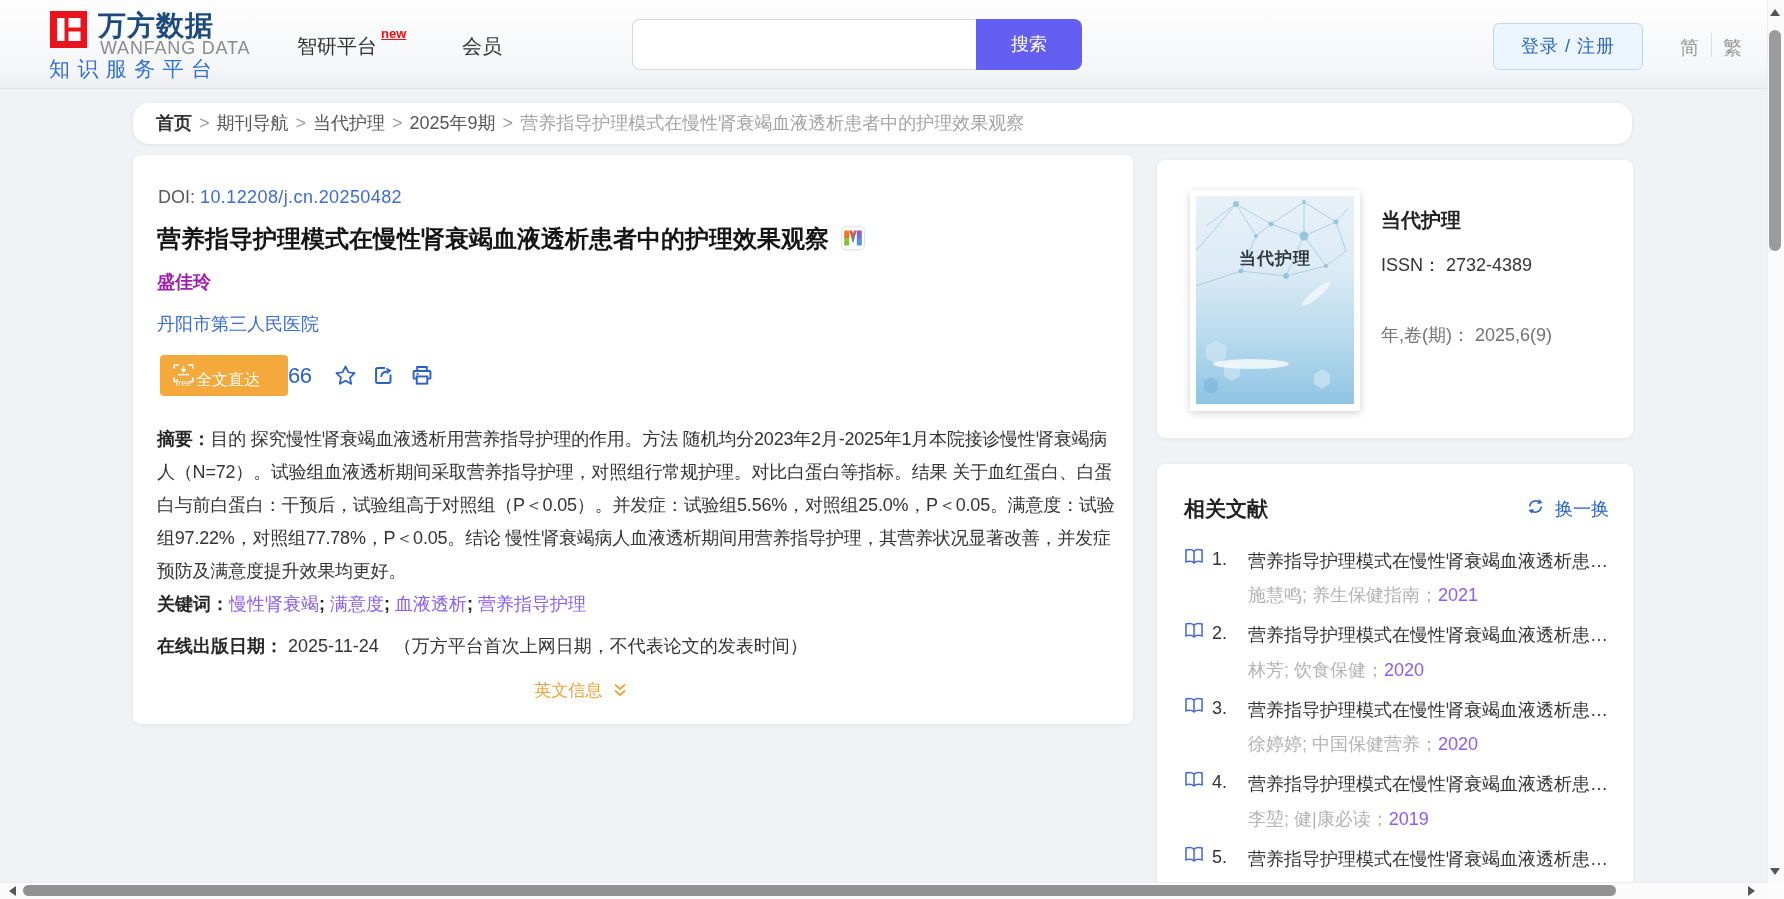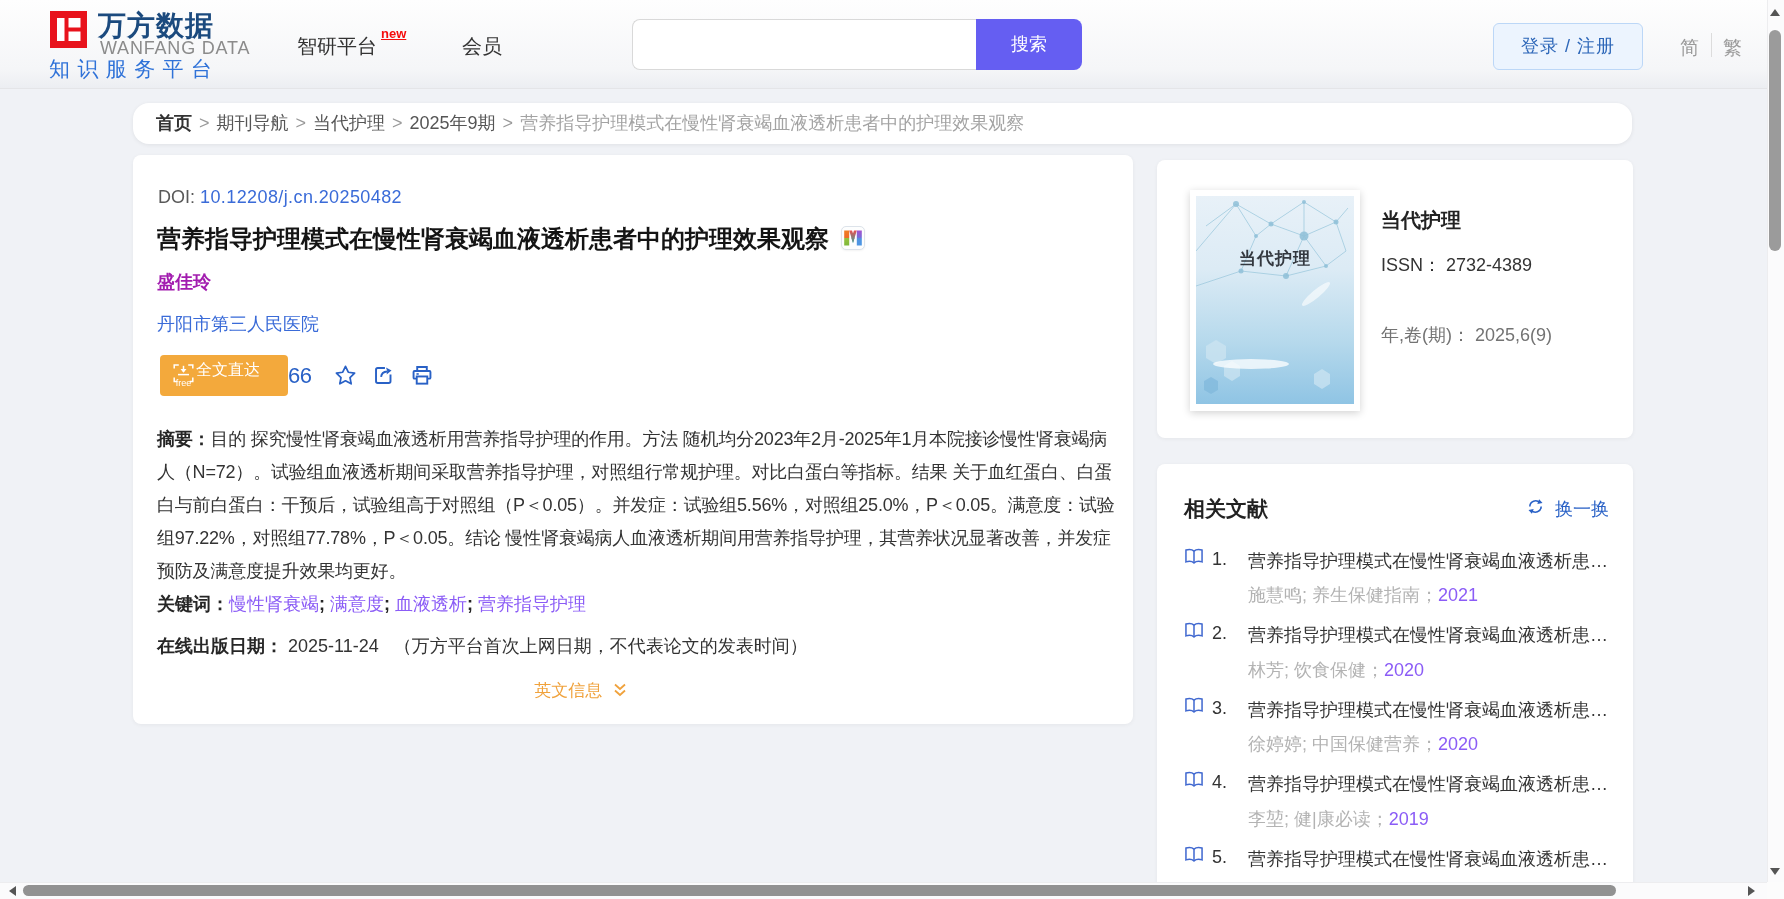--- a/index.html
+++ b/index.html
@@ -35,21 +35,21 @@
 
 #main { left:133px; top:155px; width:1000px; height:569px; background:#fff; border-radius:8px;
   box-shadow:0 1px 4px rgba(0,0,0,.05); }
 #doi { left:158px; top:187px; font-size:18px; color:#595959; }
 #doi a { color:#3a6bd8; text-decoration:none; letter-spacing:0.4px; }
 #title { left:157px; top:223px; font-size:24px; font-weight:bold; color:#141414; }
 #mbadge { left:841px; top:226px; width:24px; height:24px; background:#fdfefe; border:1px solid #dde3ea; border-radius:5px; box-shadow:0 1px 2px rgba(0,0,0,.05);}
 #author { left:157px; top:270px; font-size:18px; color:#a21caf;font-weight:bold; }
 #org { left:157px; top:312px; font-size:18px; color:#3a6bd8; }
 #fulltext { left:160px; top:355px; width:128px; height:41px; background:#f3a93c; border-radius:4px; color:#fff; font-size:17px; }
-#fulltext span { position:absolute; left:36px; top:5px; font-size:16px;text-align:right; }
+#fulltext span { position:absolute; left:36px; top:15px; font-size:16px;text-align:right; }
 #q66 { left:288px; top:363px; font-size:22px; font-weight:normal; color:#2961c6; letter-spacing:-0.5px;}
 .ico { top:364px; }
 #abs { left:157px; top:423px; width:1000px; font-size:18px; line-height:33px; color:#333; letter-spacing:-0.2px; }
 #abs b { color:#262626; }
 #kw { left:157px; top:592px; font-size:18px; color:#262626; font-weight:bold; }
 #kw a { color:#8b5cf6; font-weight:normal; text-decoration:none; }
 #pubdate { left:157px; top:634px; font-size:18px; color:#333; }
 #pubdate b { color:#262626; }
 #eninfo { left:133px; top:679px; width:896px; text-align:center; font-size:17px; color:#f0a23c; }
 

